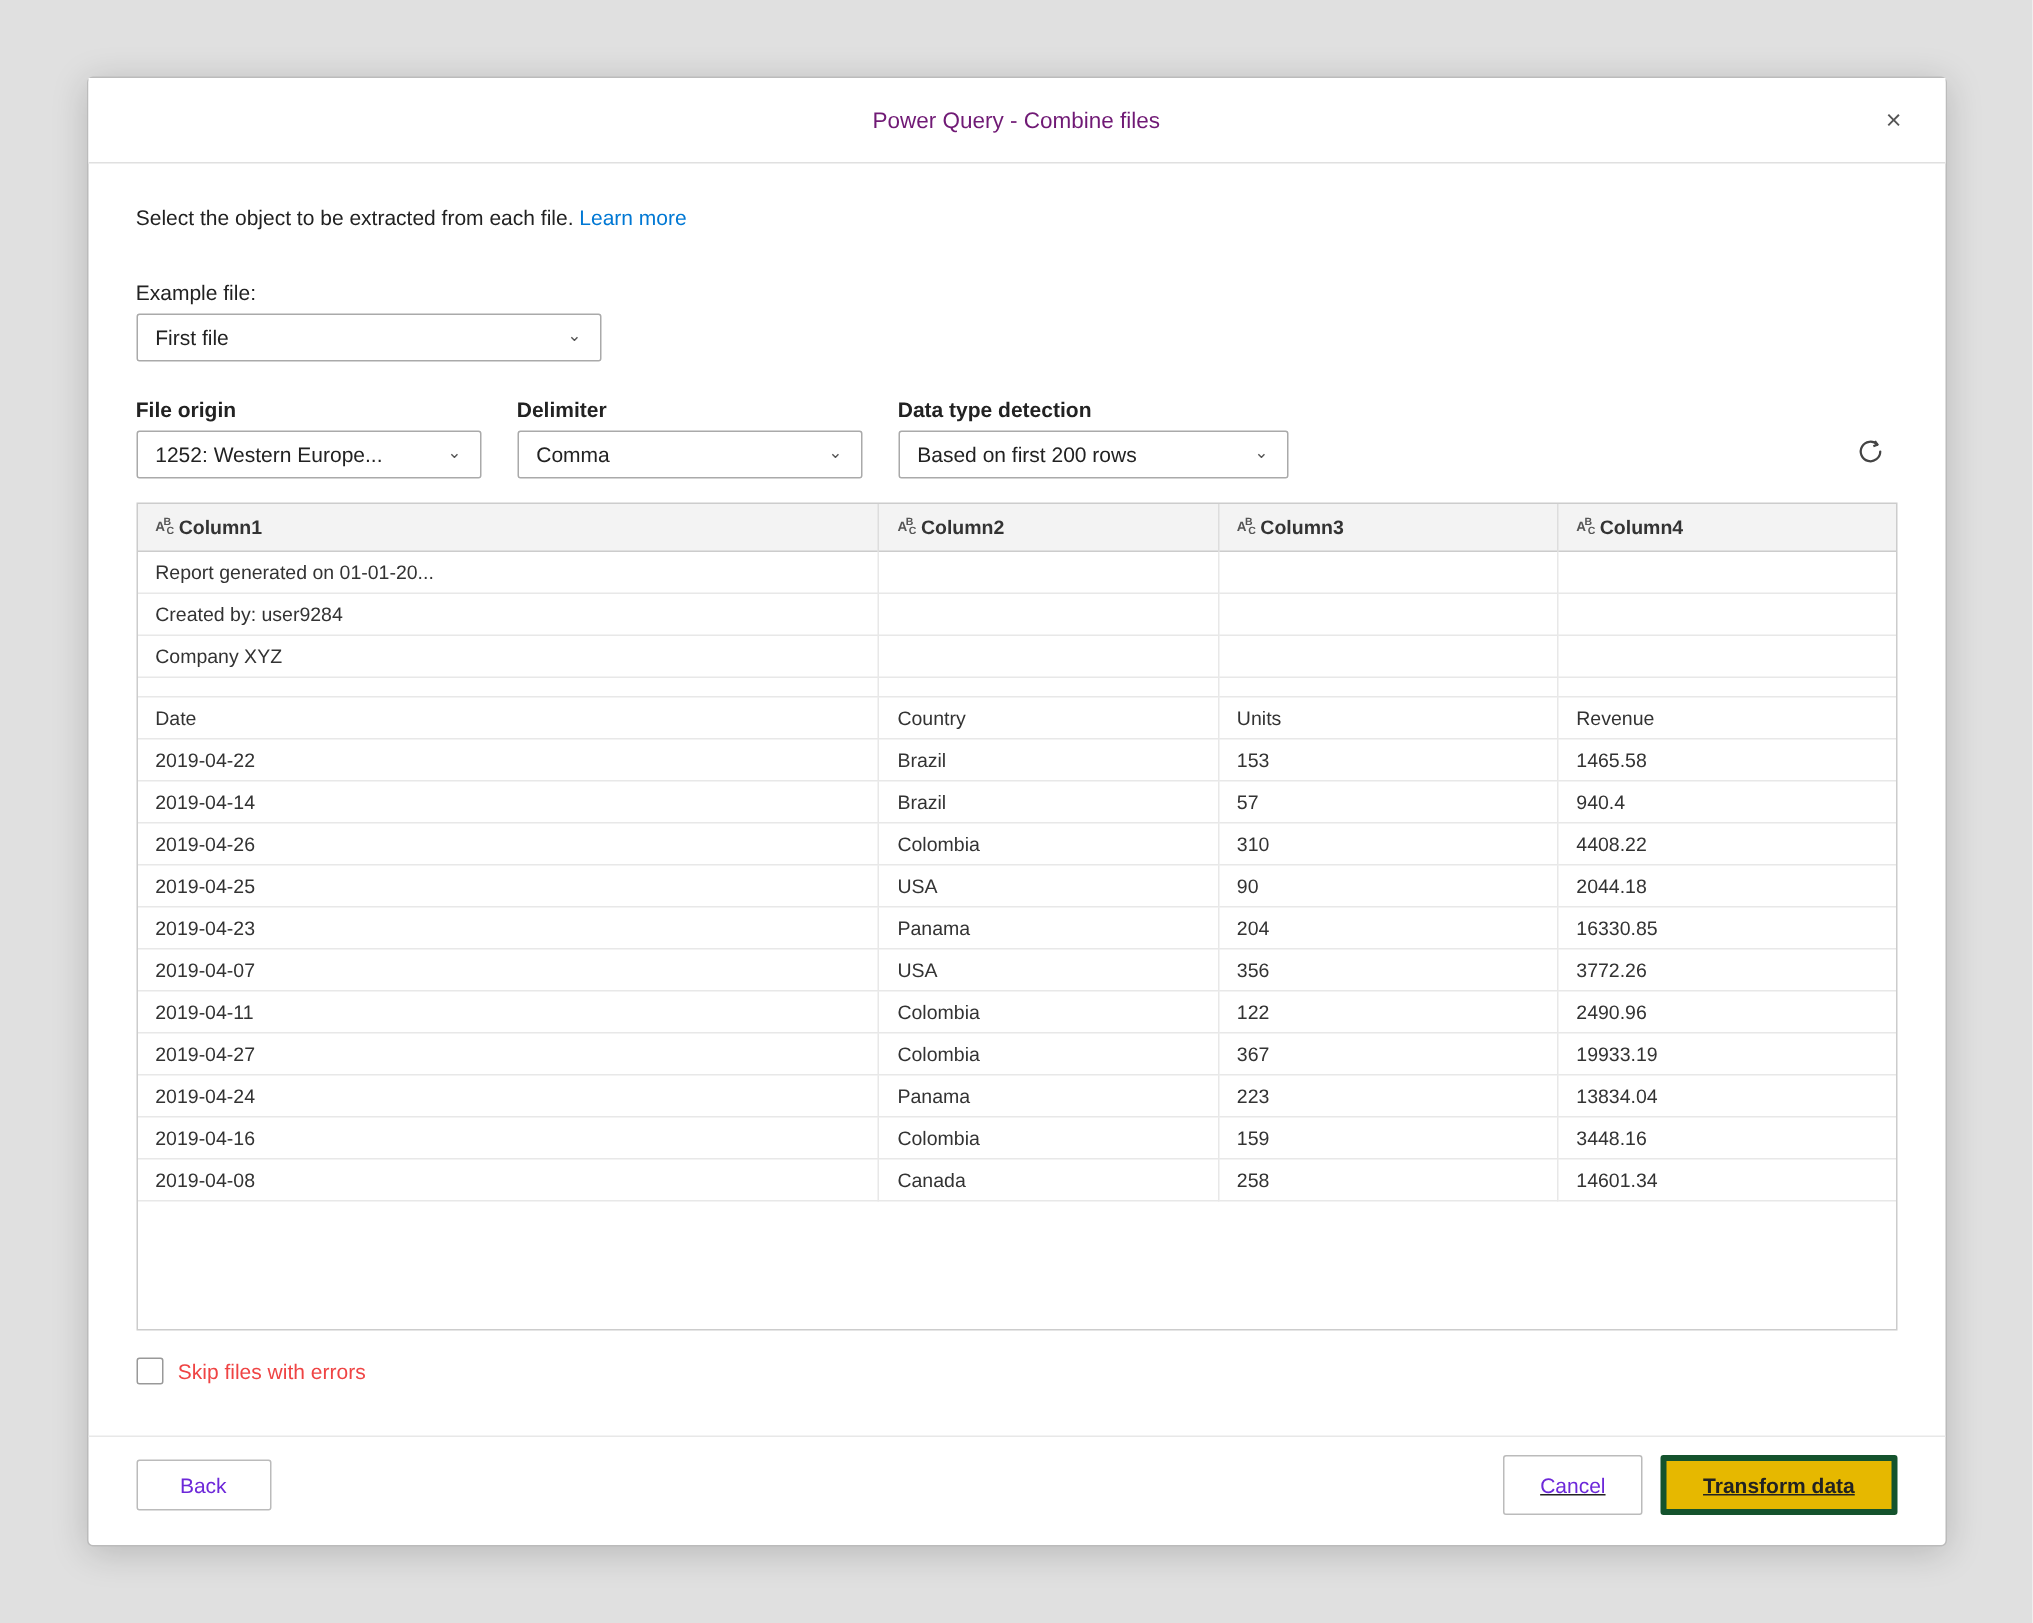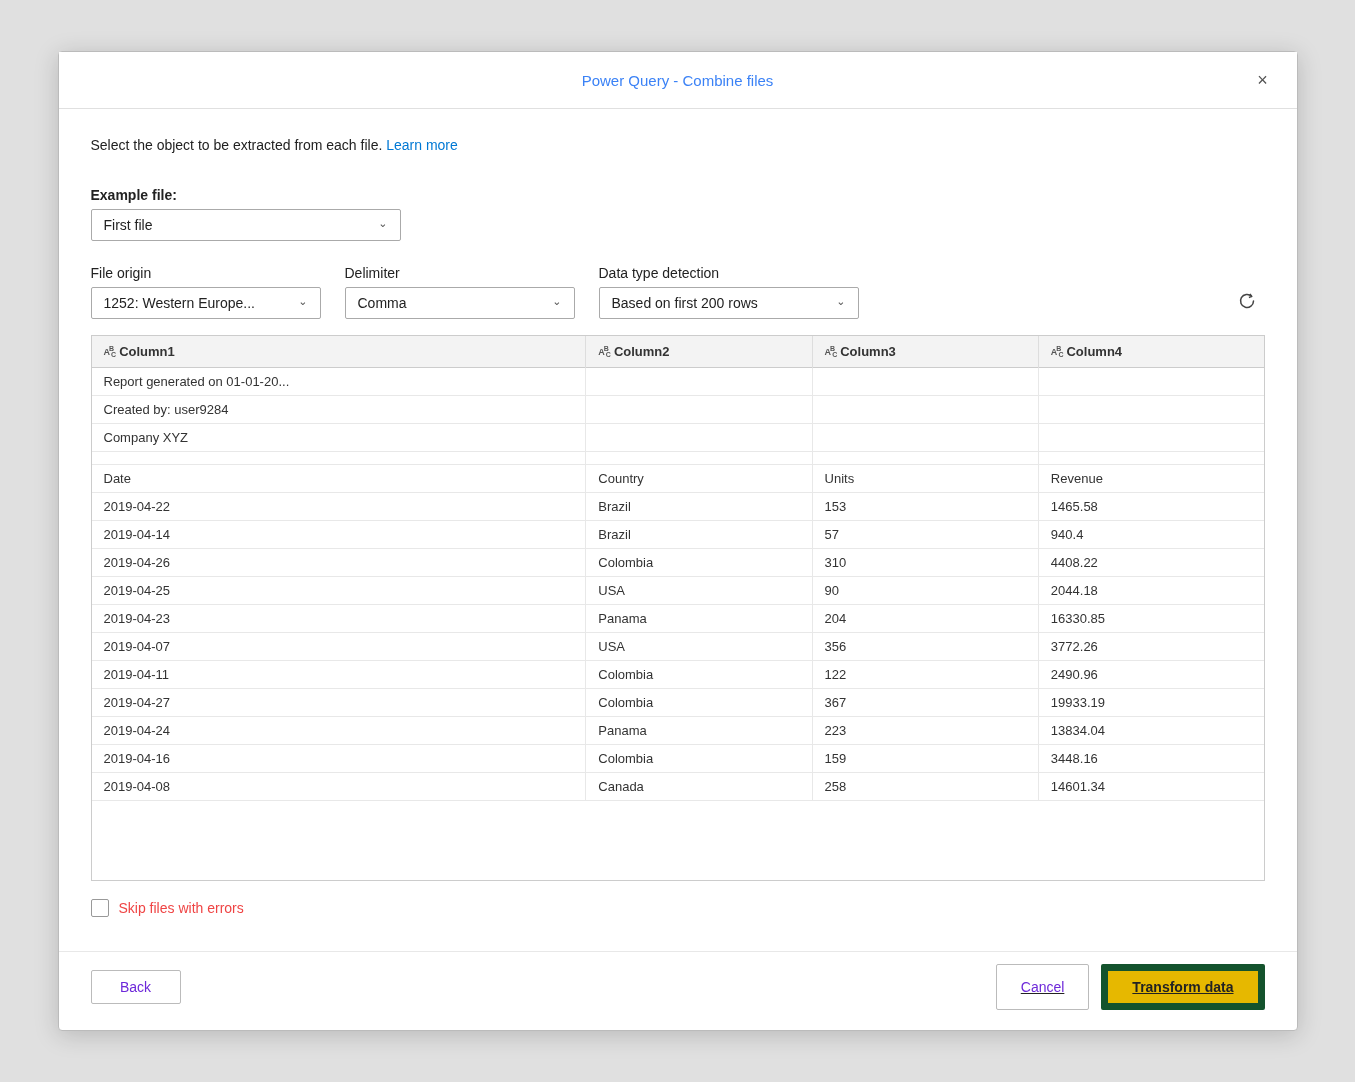--- a/index.html
+++ b/index.html
@@ -28,21 +28,21 @@
       display: flex;
       align-items: center;
       justify-content: space-between;
       padding: 14px 20px 14px 20px;
       border-bottom: 1px solid #e0e0e0;
       background: #fff;
     }
     .title-bar-title {
       font-size: 15px;
       font-weight: 400;
-      color: #3b82f6;
+      color: #701a75;
       flex: 1;
       text-align: center;
     }
     .close-btn {
       width: 28px;
       height: 28px;
       display: flex;
       align-items: center;
       justify-content: center;
       cursor: pointer;
@@ -63,21 +63,21 @@
       margin-bottom: 34px;
       font-size: 14px;
       color: #222;
     }
     .description-row a {
       color: #0078d4;
       text-decoration: none;
     }
     .example-file-label {
       font-size: 14px;
-      font-weight: 700;
+      font-weight: 400;
       color: #222;
       margin-bottom: 6px;
     }
     .dropdown {
       display: inline-flex;
       align-items: flex-start;
       justify-content: space-between;
       border: 1px solid #aaa;
       border-radius: 2px;
       padding: 7px 12px;
@@ -101,21 +101,21 @@
       gap: 24px;
       margin-bottom: 16px;
     }
     .option-group {
       display: flex;
       flex-direction: column;
       gap: 6px;
     }
     .option-label {
       font-size: 14px;
-      font-weight: 400;
+      font-weight: 700;
       color: #222;
     }
     .file-origin-dropdown { width: 230px; }
     .delimiter-dropdown { width: 230px; }
     .data-type-dropdown { width: 260px; }
     .refresh-btn {
       width: 36px;
       height: 36px;
       display: flex;
       align-items: center;
@@ -218,21 +218,21 @@
       font-size: 14px;
       border-radius: 2px;
       cursor: pointer;
       border: 1px solid #bbb;
       background: #fff;
       color: #6d28d9;
       min-width: 90px;
     }
     .btn-primary {
       background: #e6b800;
-      border: 7px solid #14532d;
+      border: 4px solid #14532d;
       color: #222;
       font-weight: 600;
     }
     
     .table-wrapper::-webkit-scrollbar { width: 14px; }
     .table-wrapper::-webkit-scrollbar-track { background: #f3f3f3; }
     .table-wrapper::-webkit-scrollbar-thumb { background: #b0b0b0; border-radius: 2px; }
   </style>
 </head>
 <body>

